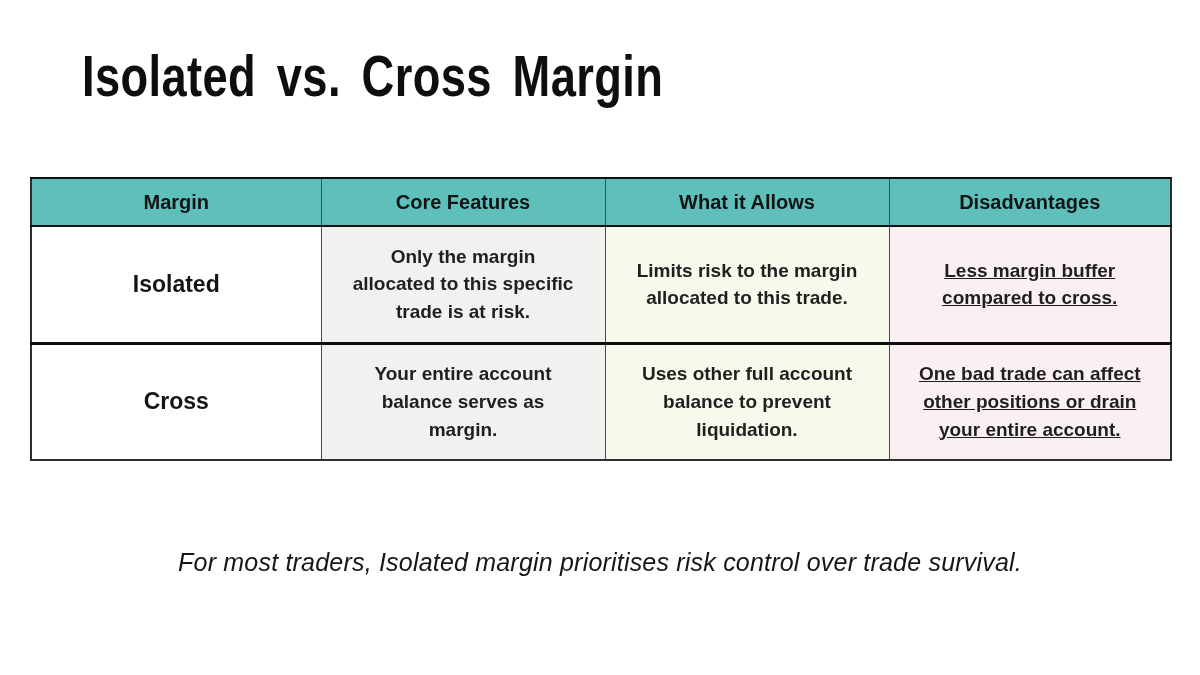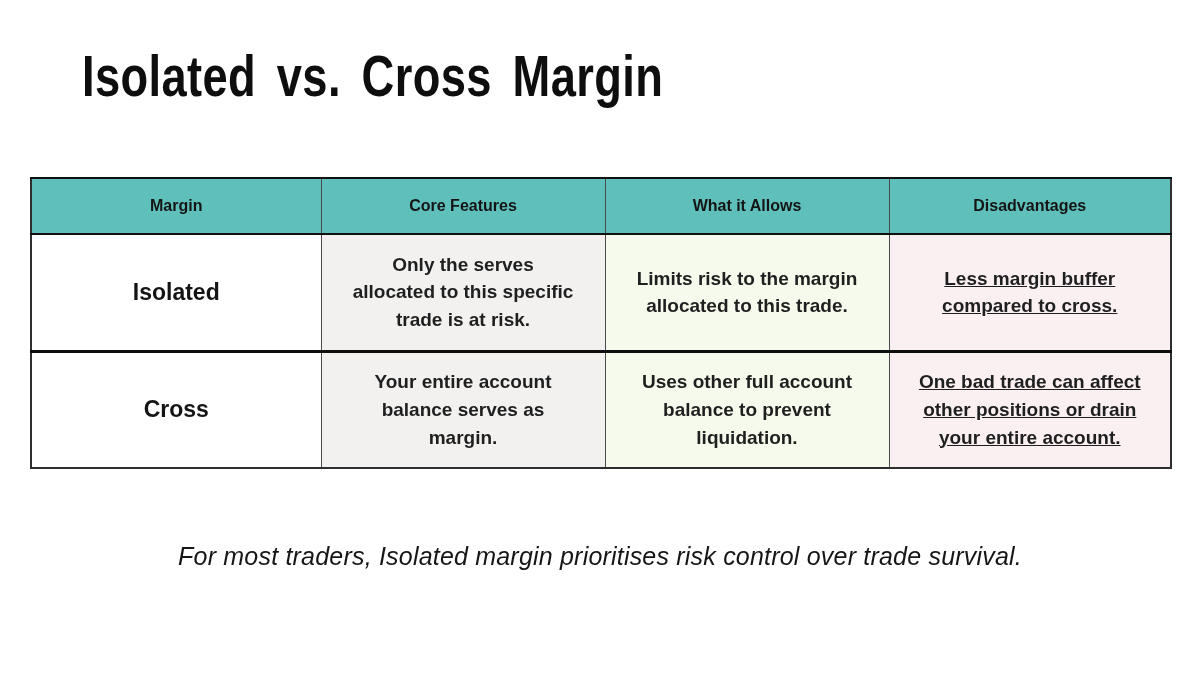--- a/index.html
+++ b/index.html
@@ -30,42 +30,42 @@
     position:absolute;left:30px;top:177px;
     width:1140px;border-collapse:collapse;table-layout:fixed;
     border:2px solid #2e2e2e;
   }
   th,td{
     text-align:center;vertical-align:middle;
     border:1px solid var(--border-mid);
     padding:6px 14px;box-sizing:border-box;
   }
   thead th{
-    height:56px;background:var(--header-bg);
-    font-size:16px;font-weight:700;color:#141414;
+    height:48px;background:var(--header-bg);
+    font-size:20px;font-weight:700;color:#141414;
     border-top:2px solid var(--border-dark);
     border-bottom:2px solid var(--border-dark);
   }
   tbody td{height:117px;}
   tbody tr.row-isolated td{border-bottom:3px solid #0d0d0d;}
   td.rowlabel{
     background:#ffffff;font-size:23px;font-weight:700;color:#141414;margin-left:32px;
   }
   td.cell{
     font-size:19px;font-weight:700;line-height:1.45;color:#1f1f1f;
     white-space:pre-line;
   }
   td.core{background:var(--col-core-bg);}
   td.allows{background:var(--col-allows-bg);}
   td.disadv{background:var(--col-disadv-bg);text-decoration:underline;}
   .footer-wrap{
     position:absolute;top:536px;left:0;width:1200px;text-align:center;
   }
   .footer-note{
-    margin:6px;font-size:25px;font-style:italic;font-weight:400;
+    margin:12px;font-size:25px;font-style:italic;font-weight:400;
     color:#161616;letter-spacing:0.2px;
   }
 </style>
 </head>
 <body>
 
 <div class="title-wrap">
   <h1 class="title">Isolated vs. Cross Margin</h1>
 </div>
 
@@ -80,21 +80,21 @@
     <tr>
       <th>Margin</th>
       <th>Core Features</th>
       <th>What it Allows</th>
       <th>Disadvantages</th>
     </tr>
   </thead>
   <tbody>
     <tr class="row-isolated">
       <td class="rowlabel">Isolated</td>
-      <td class="cell core">Only the serves
+      <td class="cell core">Only the margin
 allocated to this specific
 trade is at risk.</td>
       <td class="cell allows">Limits risk to the margin
 allocated to this trade.</td>
       <td class="cell disadv">Less margin buffer
 compared to cross.</td>
     </tr>
     <tr class="row-cross">
       <td class="rowlabel">Cross</td>
       <td class="cell core">Your entire account

